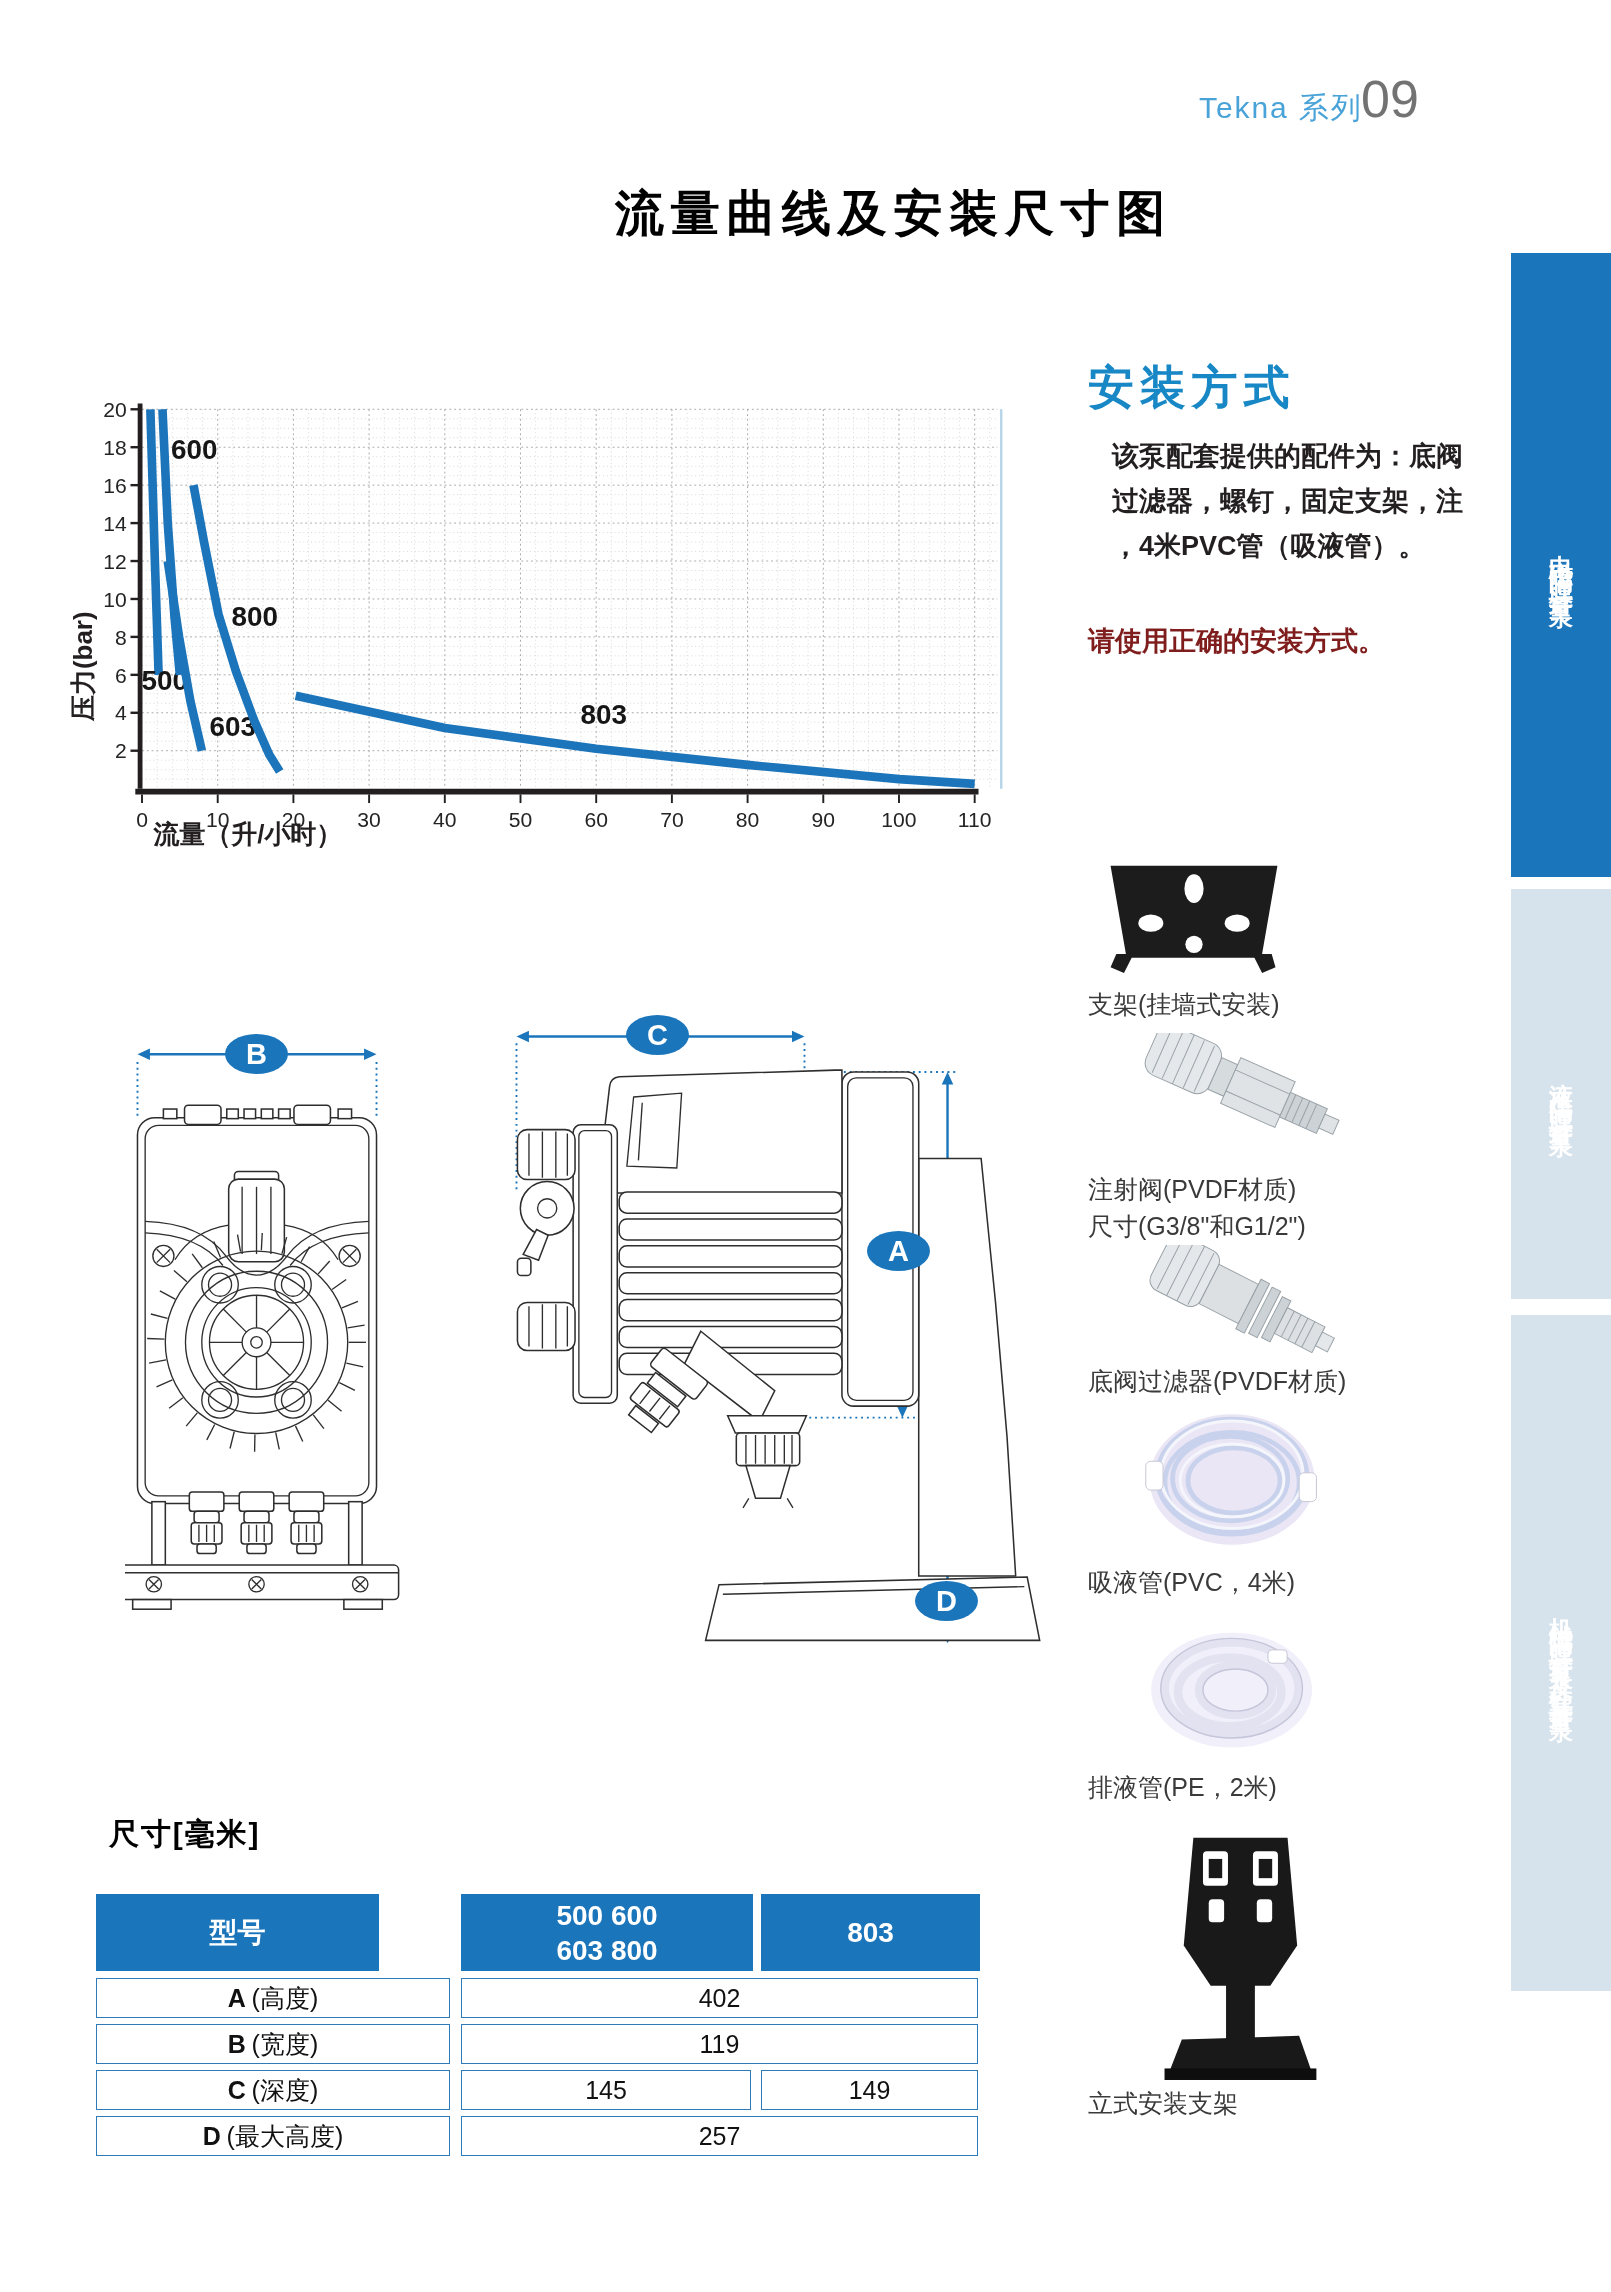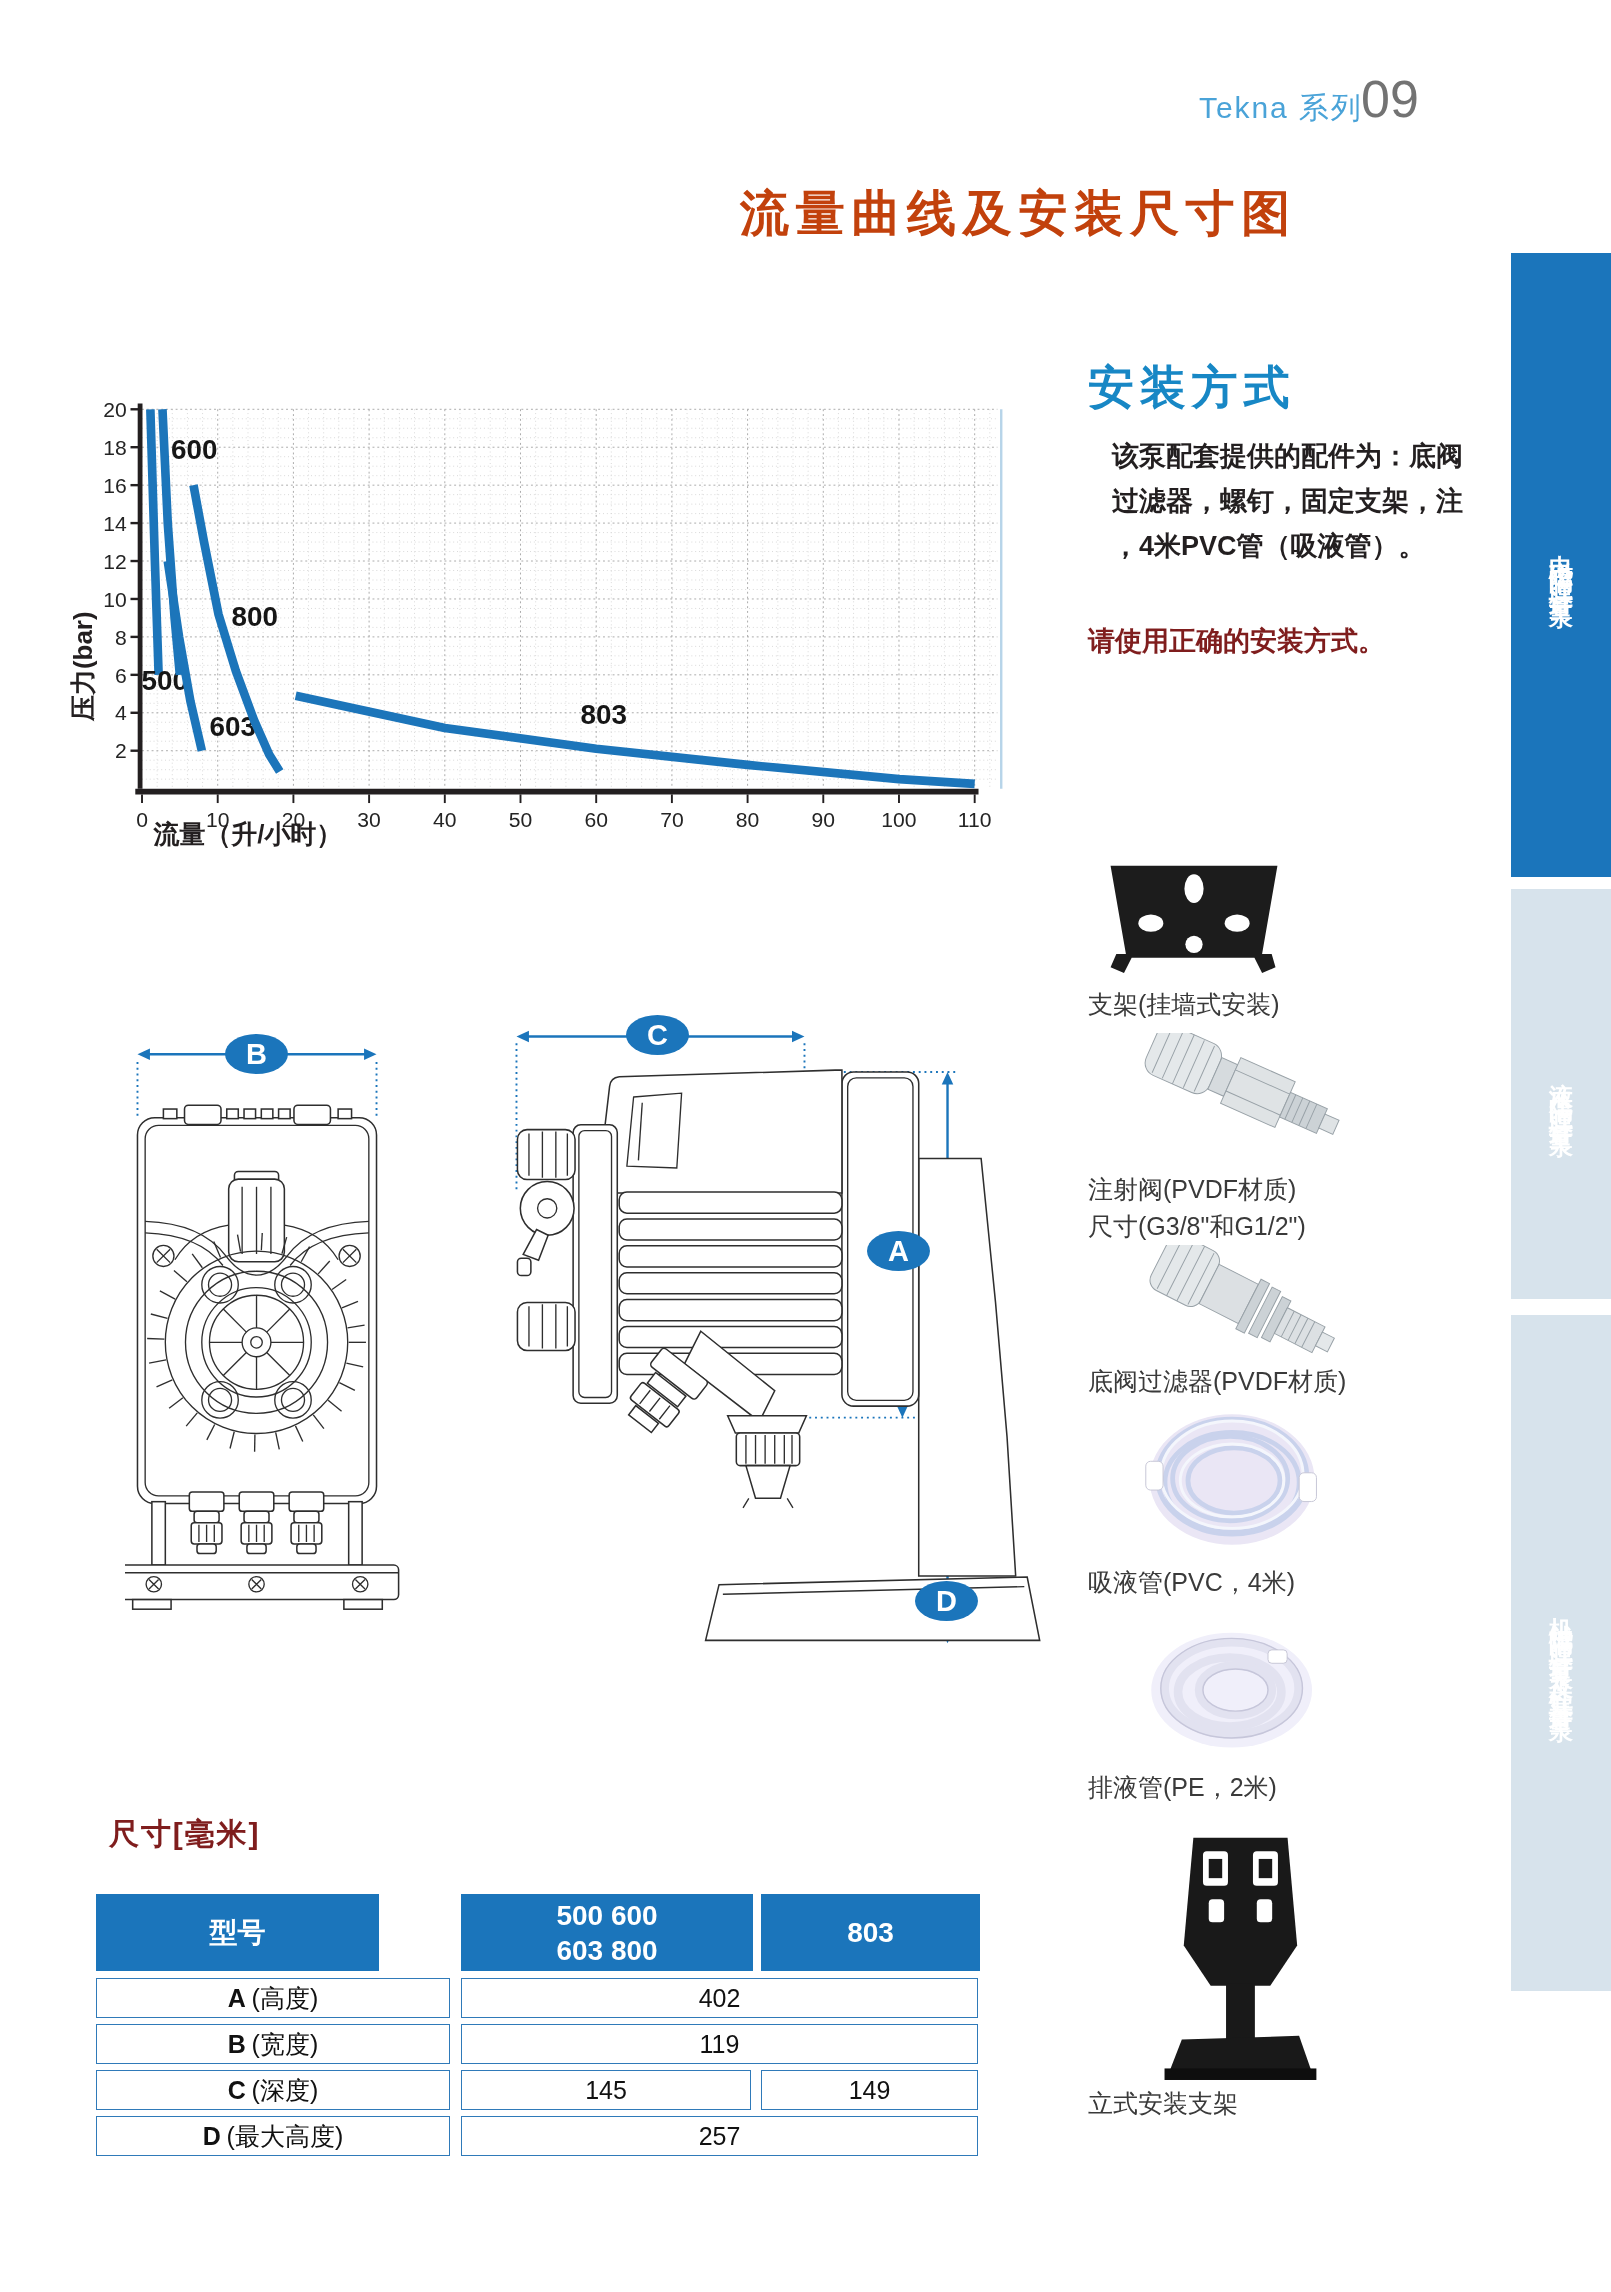--- a/index.html
+++ b/index.html
@@ -1,22 +1,22 @@
 <!DOCTYPE html>
 <html><head>
 <meta charset="utf-8">
 <style>
   html,body{margin:0;padding:0;background:#e8e8e8;}
   #page{position:relative;width:1611px;height:2292px;background:#ffffff;overflow:hidden;
         font-family:"Liberation Sans",sans-serif;}
   
   #hdr-series{position:absolute;left:1199px;top:88px;font-size:30px;color:#4aa3d8;letter-spacing:1.9px;}
   #hdr-page{position:absolute;left:1361px;top:69px;font-size:52px;color:#737373;font-weight:400;}
-  #page-title{position:absolute;left:615px;top:181px;width:682px;text-align:right;
-        font-size:49px;font-weight:700;color:#c2410c;letter-spacing:6.7px;}
+  #page-title{position:absolute;left:615px;top:181px;width:682px;
+        font-size:49px;font-weight:700;color:#000000;letter-spacing:6.7px;}
   
   #chart-wrap{position:absolute;left:67px;top:392px;width:951px;height:485px;}
   .gmin{stroke:#d6d6d6;stroke-width:1;stroke-dasharray:1 3;}
   .gmaj{stroke:#a8a8a8;stroke-width:1;stroke-dasharray:2 3;}
   .axis{stroke:#231f20;}
   .tick{font:400 22px "Liberation Sans",sans-serif;fill:#242424;}
   .curve{fill:none;stroke-linejoin:round;stroke-linecap:butt;}
   .clabel{font:700 29px "Liberation Sans",sans-serif;fill:#161616;text-anchor:middle;}
   .axlabel{font:700 27px "Liberation Sans",sans-serif;fill:#231f20;}
   
@@ -37,21 +37,21 @@
   #front-wrap{position:absolute;left:125px;top:1033px;width:336px;height:586px;}
   #side-wrap{position:absolute;left:504px;top:1014px;width:552px;height:646px;}
   .draw{stroke:#2e2e2e;fill:#ffffff;stroke-width:1.6;}
   .drawl{stroke:#2e2e2e;fill:none;stroke-width:1.4;}
   .dim{stroke:#1b75bb;stroke-width:2.5;}
   .dimdot{stroke:#1b75bb;stroke-width:2;stroke-dasharray:2 4;fill:none;}
   .dimarrow{fill:#1b75bb;stroke:none;}
   .badge{position:absolute;width:63px;height:40px;border-radius:50%;background:#1b75bb;color:#fff;
          font-size:29px;font-weight:700;display:flex;align-items:center;justify-content:center;}
   
-  #dim-heading{position:absolute;left:109px;top:1814px;font-size:30px;font-weight:700;color:#7f1d1d;letter-spacing:1.9px;}
+  #dim-heading{position:absolute;left:109px;top:1814px;font-size:30px;font-weight:700;color:#000000;letter-spacing:1.9px;}
   .th{position:absolute;background:#1b75bb;color:#fff;font-weight:700;display:flex;flex-direction:column;
       align-items:center;justify-content:center;font-size:28px;line-height:35px;top:1894px;height:77px;}
   .cell{position:absolute;background:#fff;border:1.9px solid #2f7ab9;display:flex;align-items:center;
         justify-content:center;font-size:25px;color:#111;height:38px;}
   .cell b{margin-right:5.8px;}
 </style>
 </head>
 <body>
 
 <div id="page">

